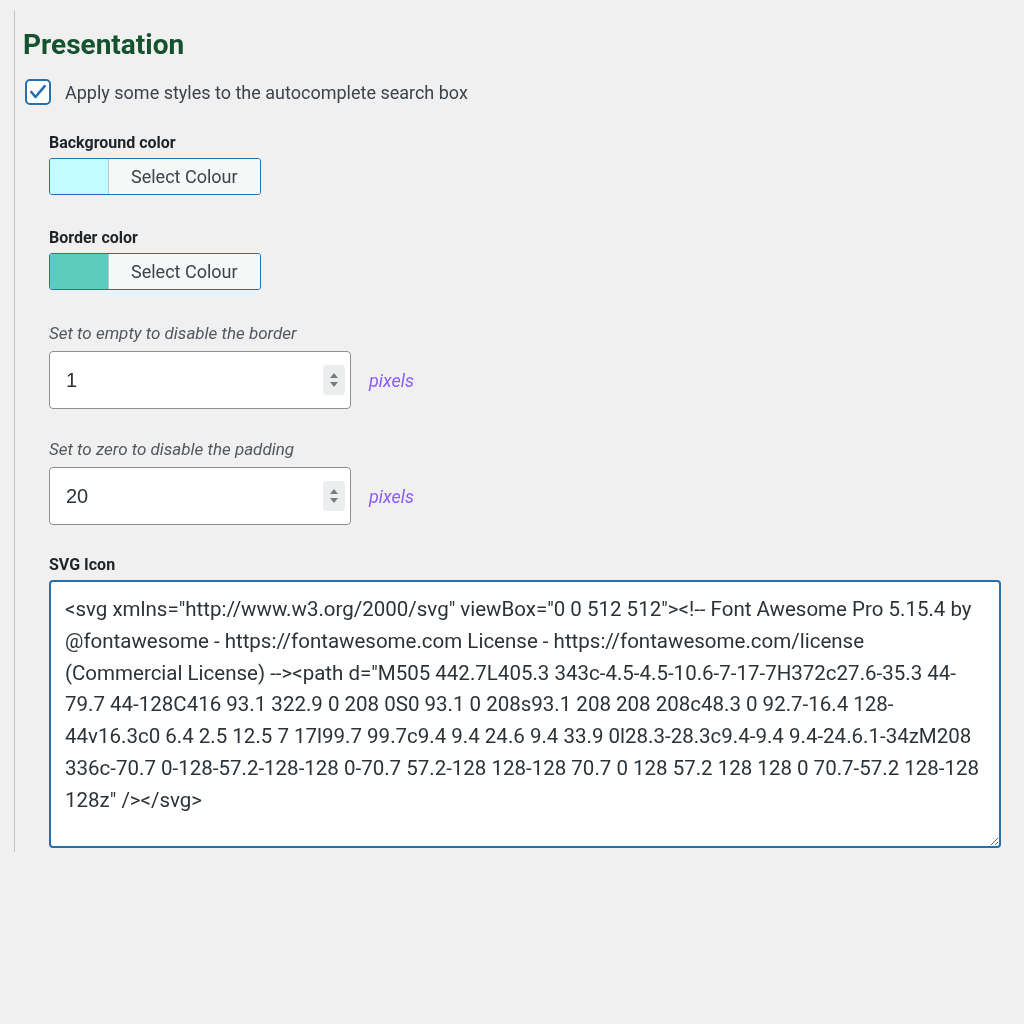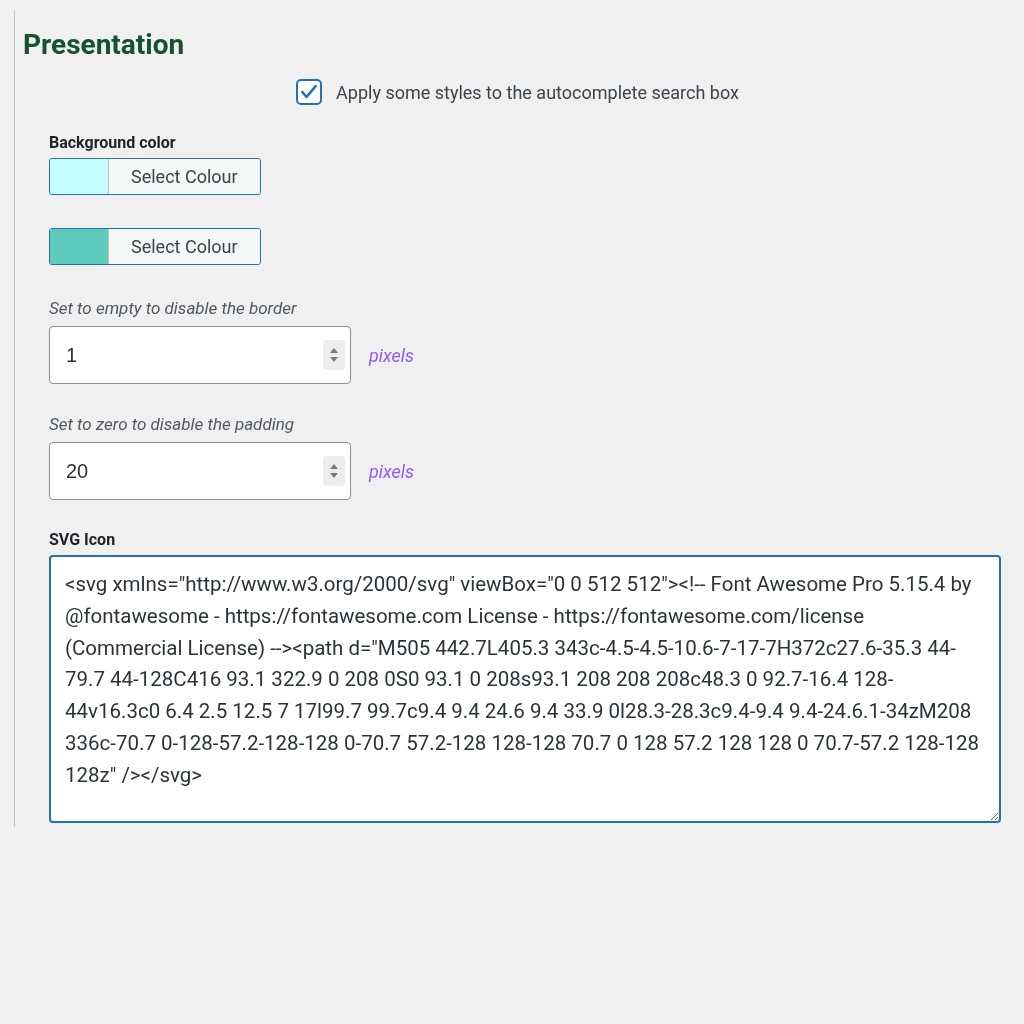--- a/index.html
+++ b/index.html
@@ -26,21 +26,20 @@
     margin: 0 0 18px 8px;
     font-size: 28px;
     font-weight: 700;
     color: #14532d;
   }
   .checkbox-row {
     display: flex;
     align-items: center;
     gap: 14px;
     margin: 0 0 28px 10px;
-    justify-content: center;
   }
   .chk {
     width: 26px;
     height: 26px;
     border: 2px solid #2271b1;
     border-radius: 5px;
     background: #fff;
     display: inline-flex;
     align-items: center;
     justify-content: center;
@@ -175,20 +174,21 @@
 
       <div class="field-block">
         <div class="field-label">Background color</div>
         <div class="color-picker">
           <span class="swatch bg"></span>
           <span class="select-colour">Select Colour</span>
         </div>
       </div>
 
       <div class="field-block">
+        <div class="field-label">Border color</div>
         <div class="color-picker">
           <span class="swatch border"></span>
           <span class="select-colour">Select Colour</span>
         </div>
       </div>
 
       <div class="field-block">
         <div class="field-help">Set to empty to disable the border</div>
         <div class="num-row">
           <div class="num-input">

